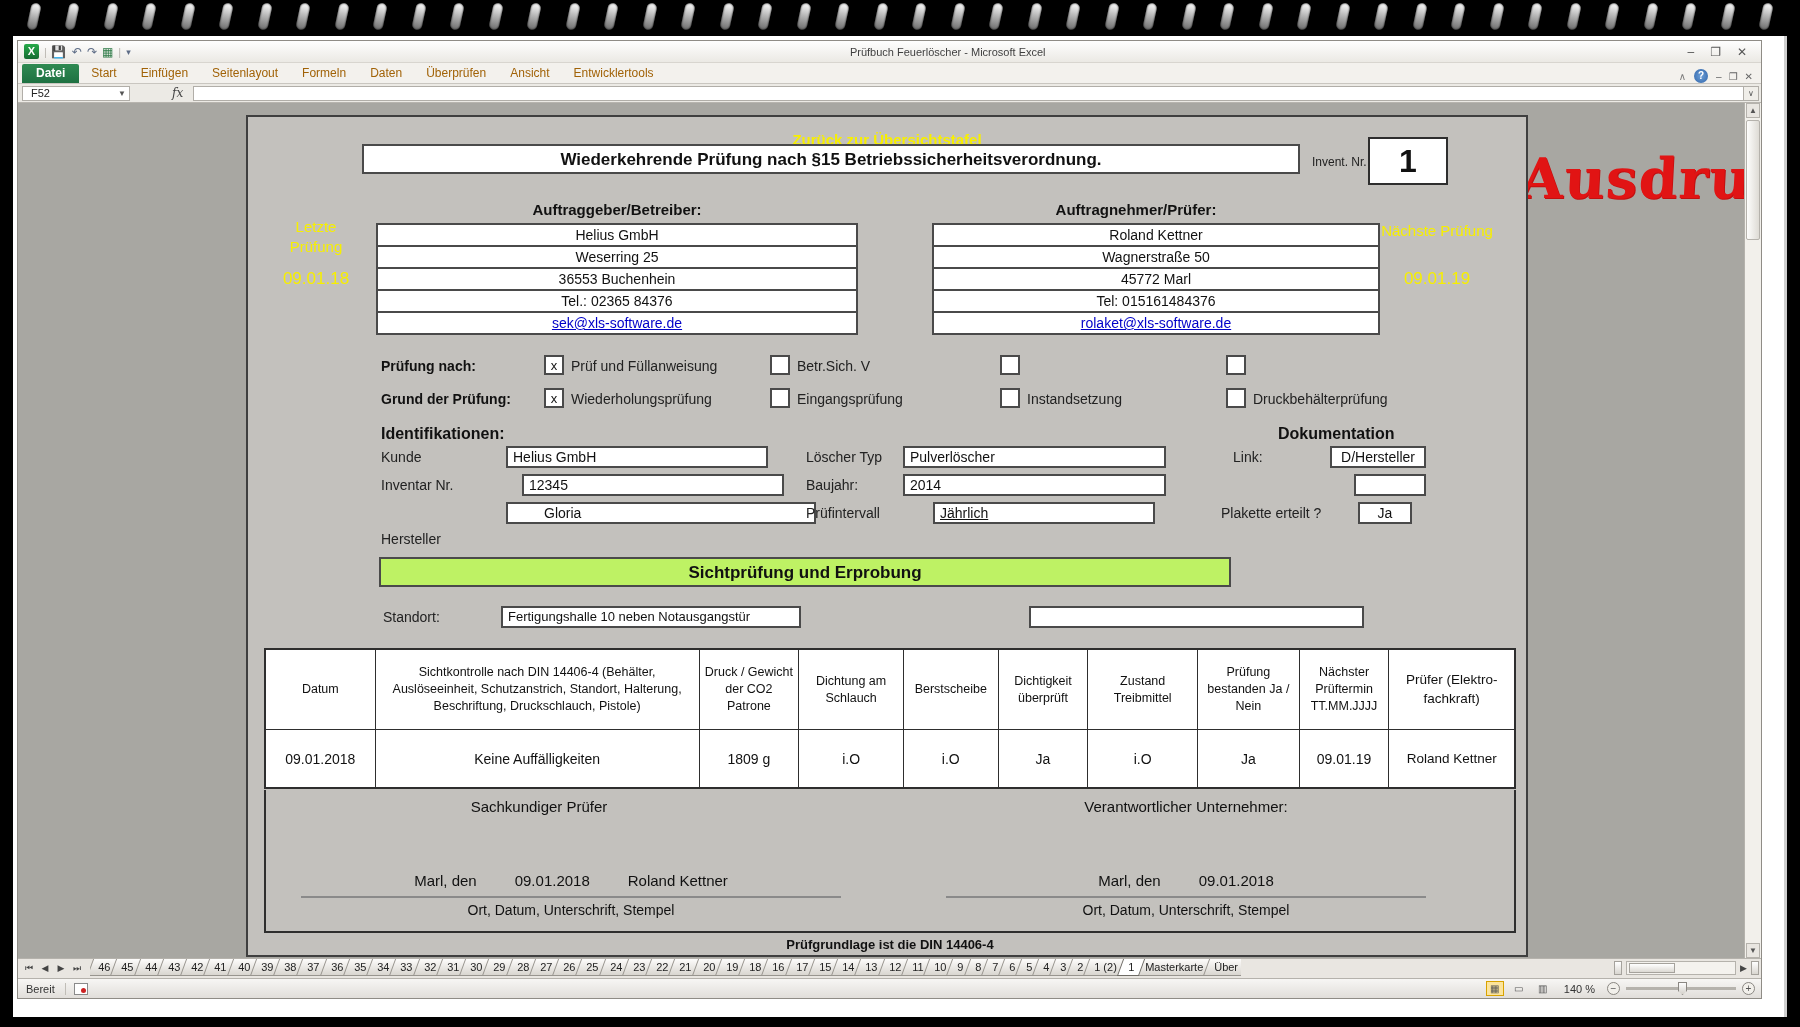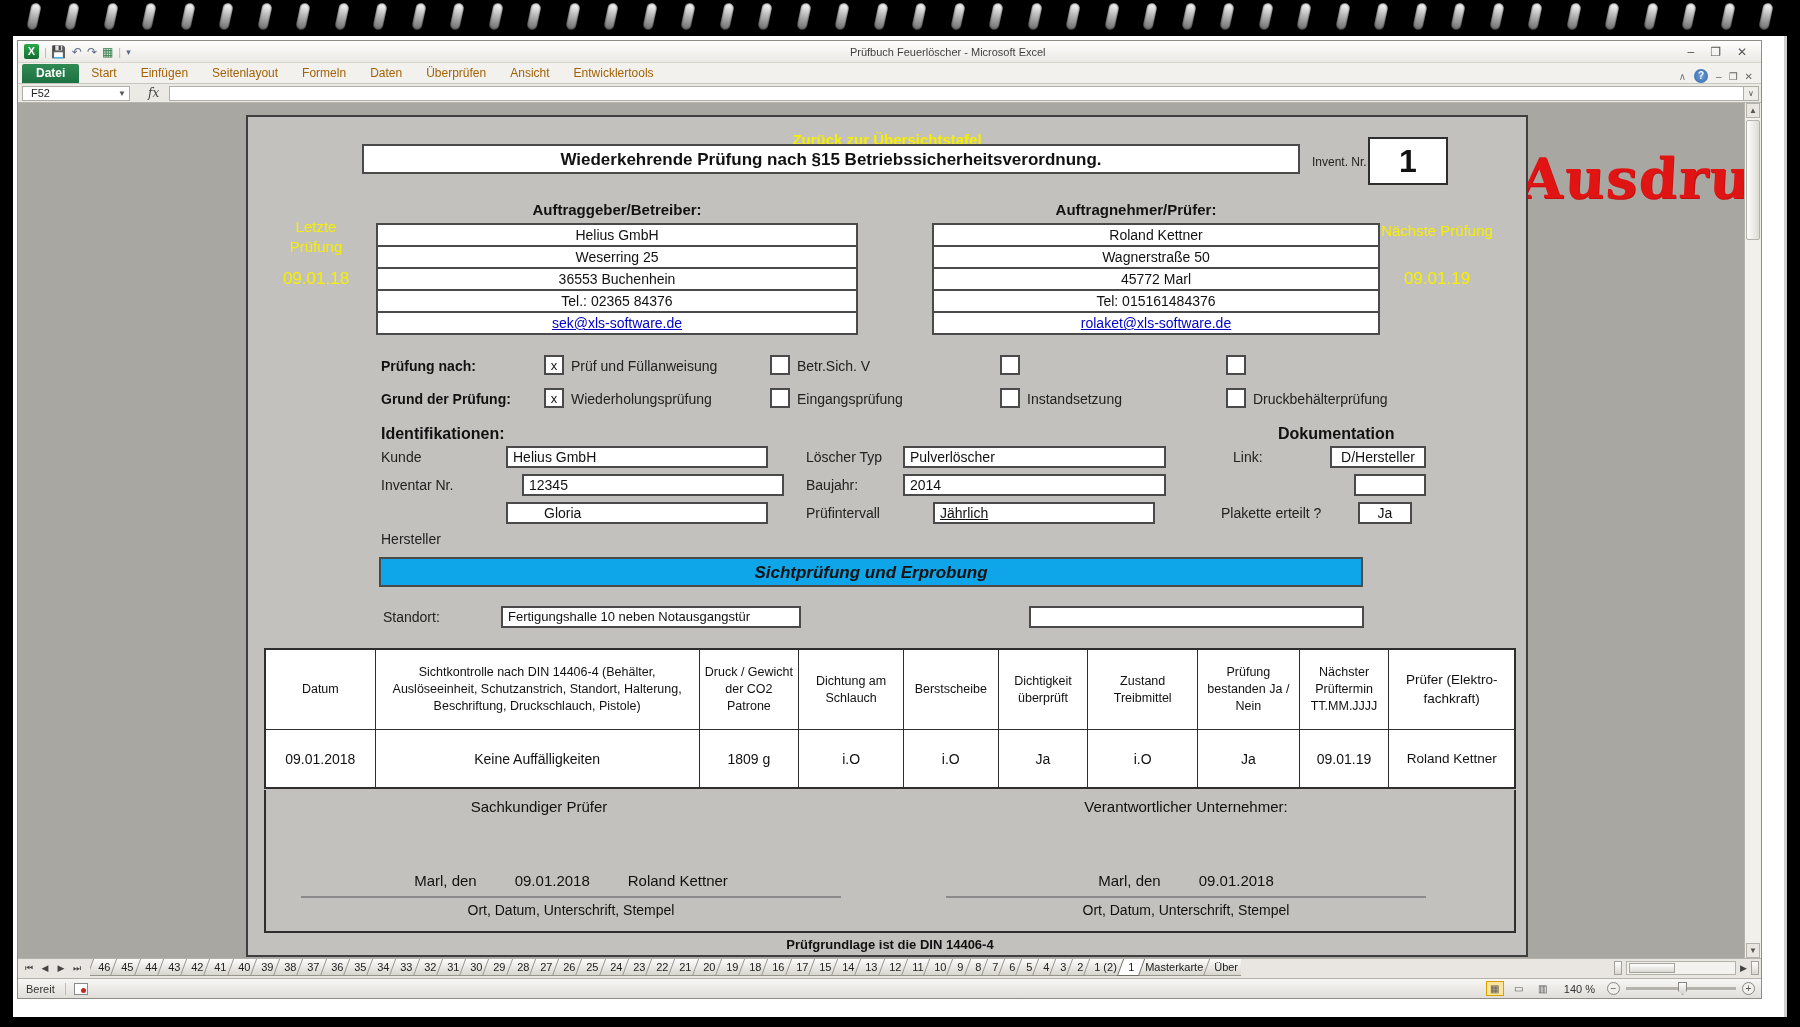--- a/index.html
+++ b/index.html
@@ -35,21 +35,21 @@
   .collapse-ic { color:#7a7a7a; font-size:10px; }
   .help-ic { width:14px; height:14px; border-radius:50%; background:radial-gradient(#6da0d8,#2f63a8); color:#fff; font-size:10px; font-weight:bold; text-align:center; line-height:14px; }
   .wb-ctrls { display:flex; gap:7px; }
   .wb-ctrls span { font-size:10px; color:#666; }
 
   
   .formulabar { height:19px; background:#eceae5; display:flex; align-items:center; border-bottom:1px solid #b7b4ae; }
   .namebox { width:108px; height:15px; margin-left:4px; background:#fff; border:1px solid #b1aea8; font-size:11px; color:#222; display:flex; align-items:center; }
   .namebox .ref { flex:1; padding-left:8px; }
   .namebox .dd { color:#555; font-size:8px; padding-right:3px; }
-  .fx-btn { font-family:"DejaVu Serif",serif; font-style:italic; font-size:12px; color:#444; padding:0 10px 0 18px; }
+  .fx-btn { font-family:"DejaVu Serif",serif; font-style:italic; font-size:12px; color:#444; padding:0 10px 0 18px;margin-left:24px; }
   .f-input { flex:1; height:15px; background:#fff; border:1px solid #b1aea8; border-right:none; }
   .f-expand { width:16px; height:15px; background:#f0eee9; border:1px solid #b1aea8; font-size:8px; color:#555; text-align:center; line-height:14px; margin-right:2px; }
 
   
   .sheet { flex:1; position:relative; background:#a8a7a2; overflow:hidden; }
 
   
   .vscroll { position:absolute; top:0; right:0; bottom:0; width:17px; background:#f2f0eb; border-left:1px solid #b5b2ac; z-index:5; }
   .vscroll .arr { position:absolute; left:1px; right:1px; height:15px; background:#e9e6e1; border:1px solid #b5b2ac; font-size:8px; color:#555; text-align:center; line-height:13px; }
   .vscroll .arr.up { top:0; }
@@ -80,21 +80,21 @@
   .chk-row { height:22px; }
   .chk-label { font-weight:bold; font-size:14px; color:#111; line-height:22px; }
   .chk-box { width:20px; height:20px; background:#fff; border:2px solid #4a4a4a; text-align:center; font-size:13px; line-height:17px; color:#111; }
   .chk-opt-label { font-size:14px; color:#222; line-height:22px; }
 
   .sec-label { font-weight:bold; font-size:16px; color:#111; }
   .fld-label { font-size:14px; color:#222; line-height:22px; }
   .fld-box { height:22px; background:#fff; border:2px solid #4a4a4a; font-size:14px; line-height:18px; color:#111; padding-left:5px; }
   .fld-box.ctr { text-align:center; padding-left:0; }
 
-  .section-box { left:131px; top:440px; width:984px; height:30px; background:#0ea5e9; border:2px solid #4a4a4a; text-align:center; font-weight:bold; font-size:17px; line-height:27px; color:#111;font-style:italic; }
+  .section-box { left:131px; top:440px; width:852px; height:30px; background:#bef264; border:2px solid #4a4a4a; text-align:center; font-weight:bold; font-size:17px; line-height:27px; color:#111; }
 
   
   .insp { left:16px; top:531px; width:1252px; border:2px solid #2e2e2e; background:#fff; }
   .insp .tr { display:flex; }
   .insp .td { border-right:1px solid #2e2e2e; display:flex; align-items:center; justify-content:center; text-align:center; color:#111; padding:2px 3px; }
   .insp .td:last-child { border-right:none; }
   .insp .hdr .td { height:79px; font-size:12.5px; line-height:1.35; }
   .insp .hdr { border-bottom:1px solid #2e2e2e; }
   .insp .data .td { height:57px; font-size:14px; }
   .c0{width:110px}.c1{width:325px}.c2{width:100px}.c3{width:105px}.c4{width:95px}.c5{width:90px}.c6{width:110px}.c7{width:102px}.c8{width:90px}.c9{width:125px; font-size:13.5px !important;}
@@ -312,21 +312,21 @@
       <div class="abs fld-label" style="left:985px;top:329px;">Link:</div>
       <div class="abs fld-box ctr" style="left:1082px;top:329px;width:96px;">D/Hersteller</div>
 
       <div class="abs fld-label" style="left:133px;top:357px;">Inventar Nr.</div>
       <div class="abs fld-box" style="left:258px;top:357px;width:262px;margin-left:16px;">12345</div>
       <div class="abs fld-label" style="left:558px;top:357px;">Baujahr:</div>
       <div class="abs fld-box" style="left:655px;top:357px;width:263px;">2014</div>
       <div class="abs fld-box" style="left:1106px;top:357px;width:72px;"></div>
 
       <div class="abs fld-label" style="left:133px;top:385px;margin-top:26px;">Hersteller</div>
-      <div class="abs fld-box" style="left:258px;top:385px;width:262px;padding-left:36px;">Gloria</div>
+      <div class="abs fld-box" style="left:258px;top:385px;width:310px;padding-left:36px;">Gloria</div>
       <div class="abs fld-label" style="left:558px;top:385px;">Prüfintervall</div>
       <div class="abs fld-box" style="left:685px;top:385px;width:222px;text-decoration:underline;">Jährlich</div>
       <div class="abs fld-label" style="left:973px;top:385px;">Plakette erteilt ?</div>
       <div class="abs fld-box ctr" style="left:1110px;top:385px;width:54px;">Ja</div>
 
       <div class="abs section-box">Sichtprüfung und Erprobung</div>
 
       <div class="abs fld-label" style="left:135px;top:489px;">Standort:</div>
       <div class="abs fld-box" style="left:253px;top:489px;width:300px;font-size:13px;">Fertigungshalle 10 neben Notausgangstür</div>
       <div class="abs fld-box" style="left:781px;top:489px;width:335px;"></div>

